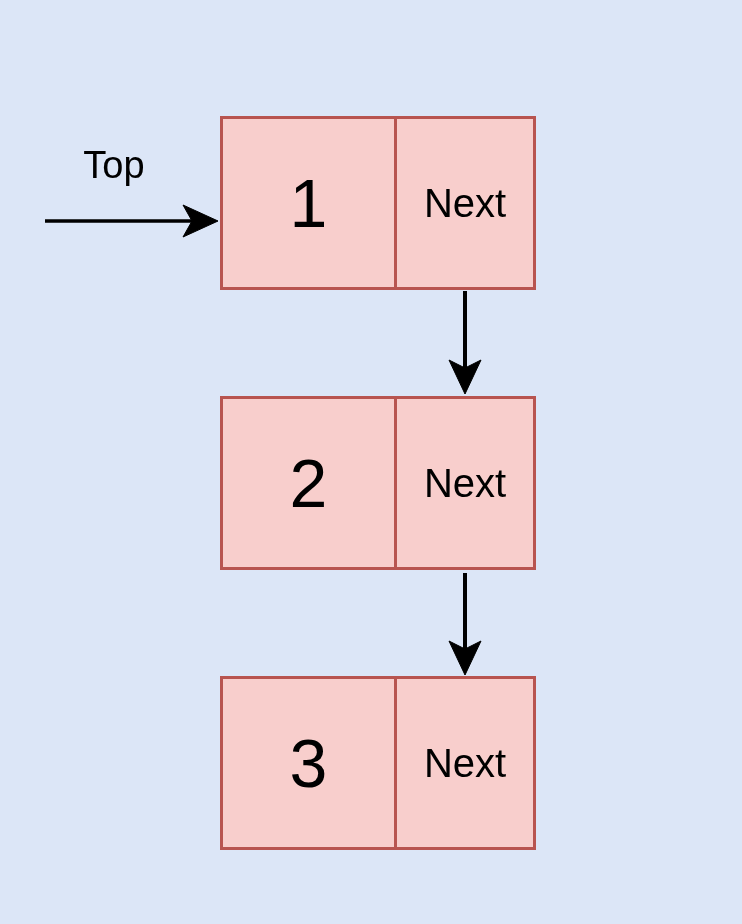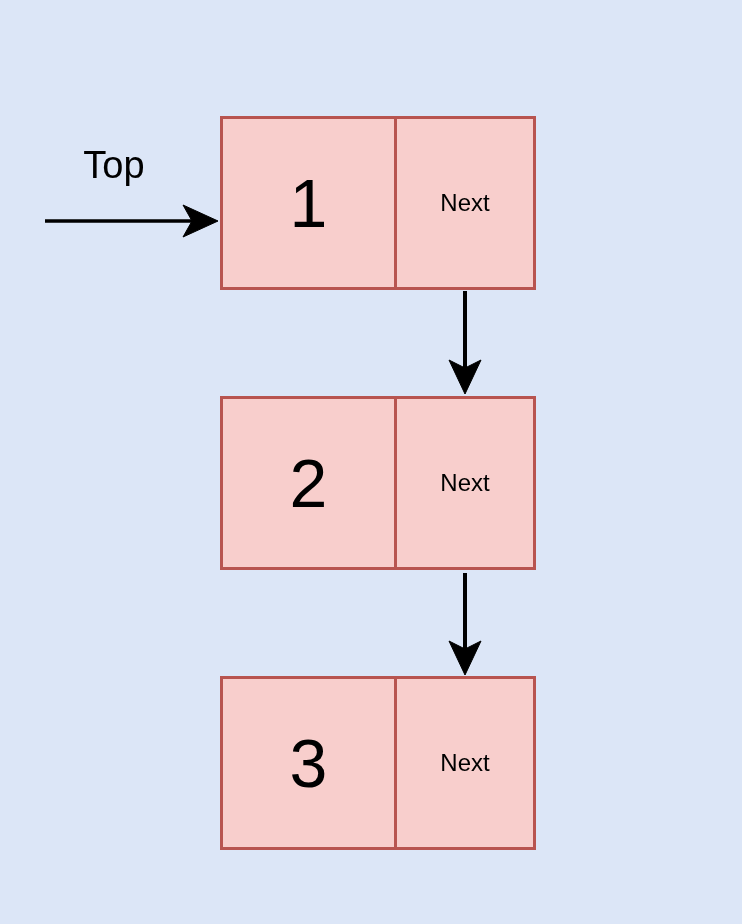--- a/index.html
+++ b/index.html
@@ -49,21 +49,21 @@
     color:var(--text);
   }
   .data-cell{
     width:171px;
     border-right:3px solid var(--node-stroke);
     font-size:68px;
     line-height:1;
   }
   .next-cell{
     flex:1;
-    font-size:24px;
+    font-size:40px;
     line-height:1;
     align-items:center;
   }
   .top-label{
     position:absolute;
     left:40px;
     top:100px;
     width:148px;
     text-align:center;
     font-size:38px;

